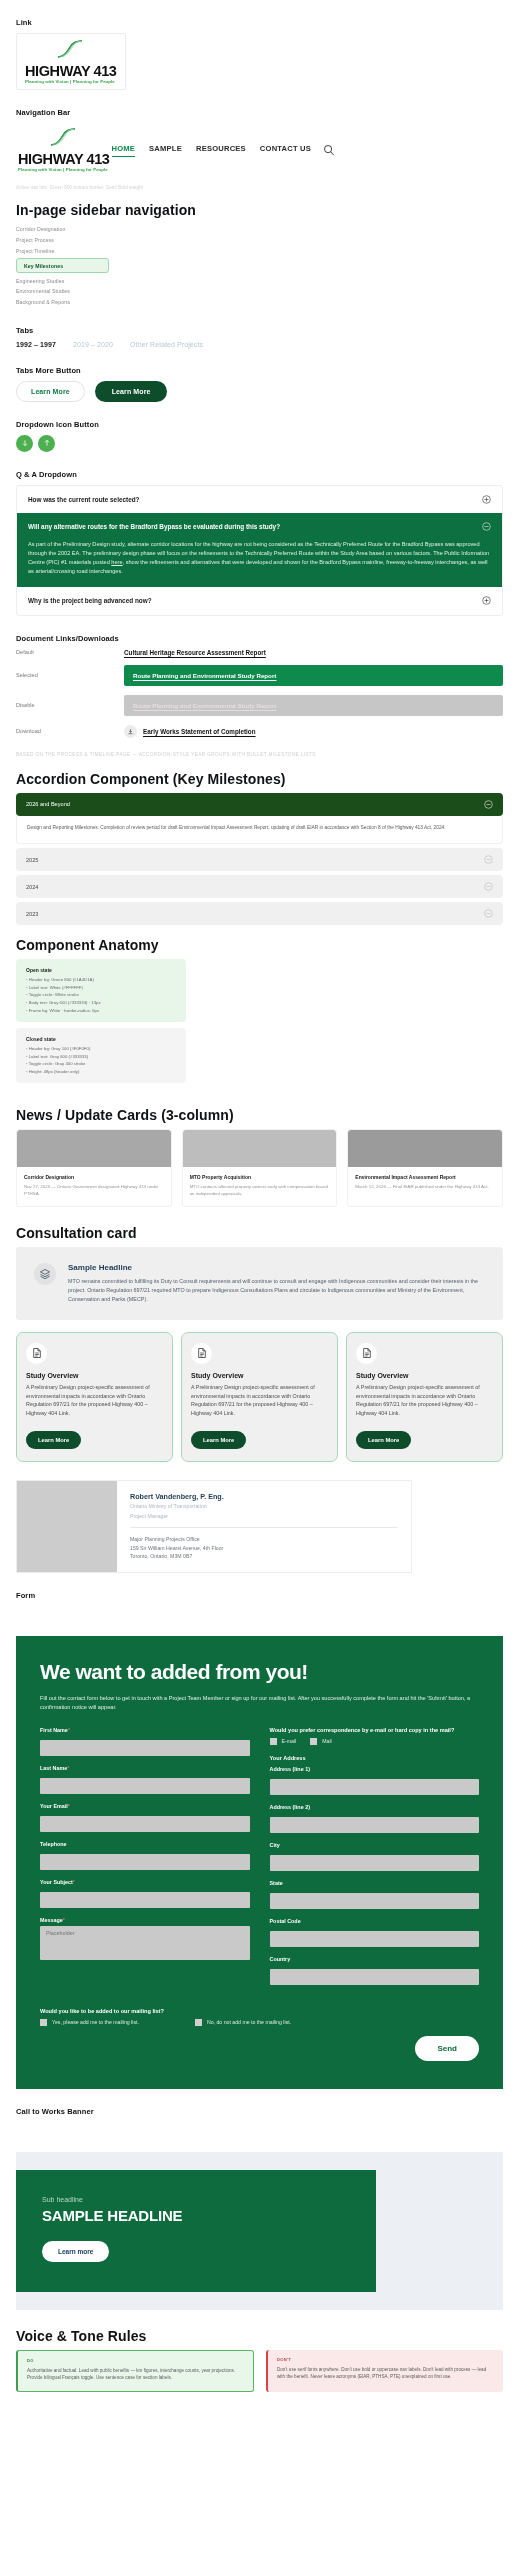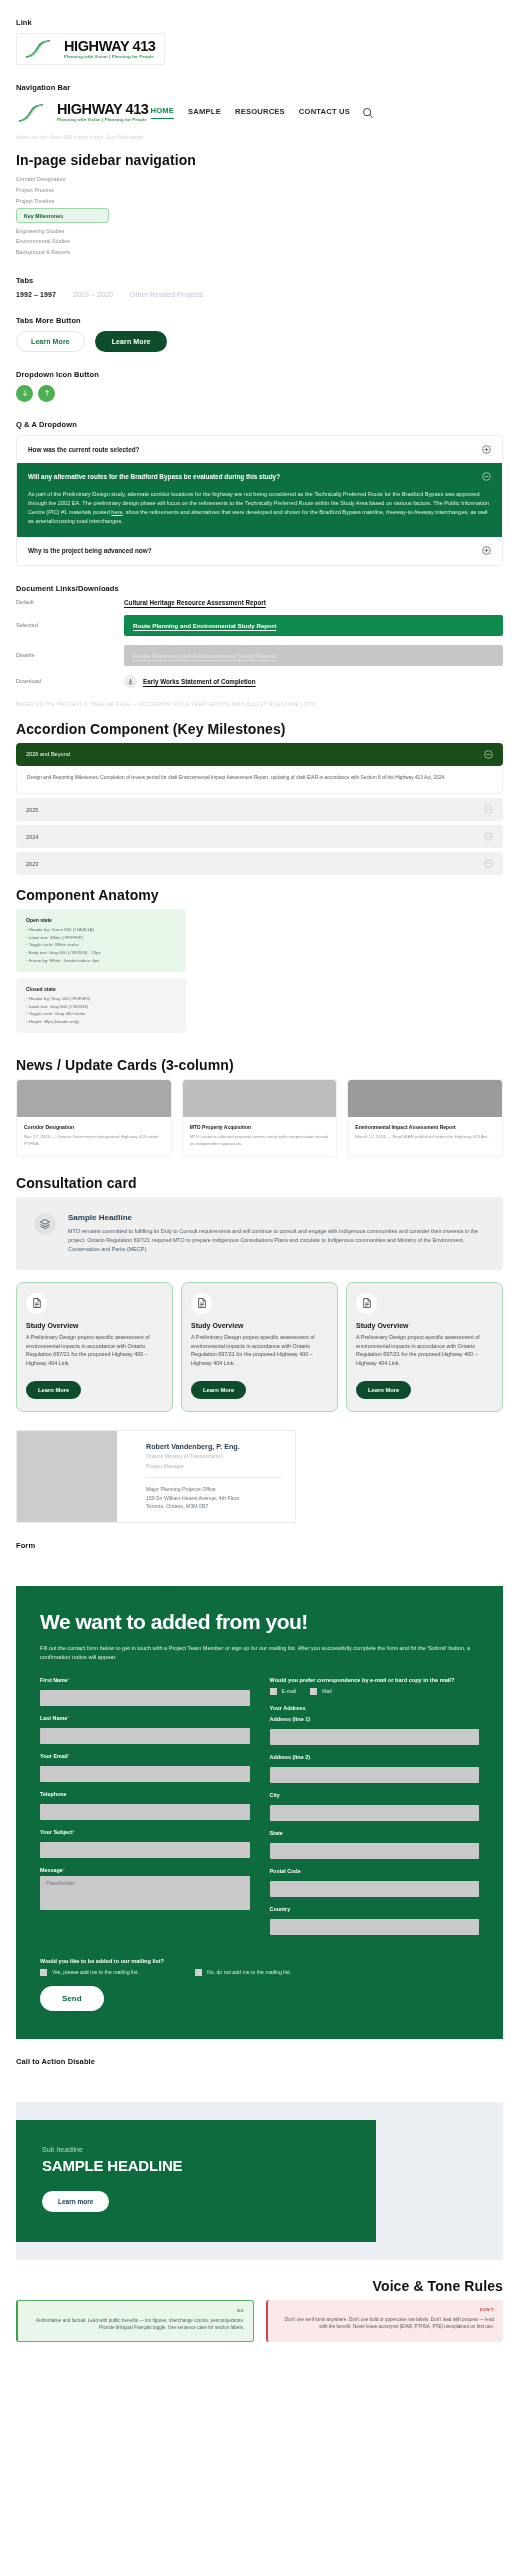--- a/index.html
+++ b/index.html
@@ -19,23 +19,23 @@
     letter-spacing: .1px;
     margin: 0 0 6px 0;
   }
   .sec-label.big { font-size: 14px; }
   .gap-lg { height: 18px; }
   .gap-md { height: 12px; }
   .gap-sm { height: 8px; }
 
   
   .logo-box {
-    display: inline-flex; align-items: center; gap: 12px;
+    display: inline-flex; align-items: center; gap: 5px;
     border: 1px solid #ececec; border-radius: 2px;
-    padding: 5px 8px; background: #fff;
+    padding: 5px 8px; background: #fff; flex-direction: column;
   }
   .logo-box.plain { border: none; padding: 4px 2px; }
   .logo-mark { width: 27px; height: 20px; flex: 0 0 auto; }
   .logo-txt { line-height: 1; }
   .logo-title { font-size: 14.5px; font-weight: 800; letter-spacing: -0.4px; color: #111; }
   .logo-sub { font-size: 4.4px; font-weight: 700; color: #35a24a; letter-spacing: .05px; margin-top: 1.5px; }
 
   
   .navbar { display: flex; align-items: center; }
   .nav-links { display: flex; align-items: center; gap: 14px; }
@@ -175,21 +175,21 @@
   }
   .study-title { font-size: 7px; font-weight: 700; color: #191919; margin-bottom: 4px; }
   .study-text { font-size: 5.4px; color: #4e4e4e; line-height: 1.62; margin-bottom: 10px; }
   .study-btn {
     background: #0d4d2b; color: #fff; border: none; border-radius: 999px;
     font-size: 5.8px; font-weight: 700; padding: 6px 12px; cursor: pointer;
     font-family: "Liberation Sans", sans-serif;
   }
 
   
-  .contact { display: flex; border: 1px solid #ededed; width: 280px; gap: 16px; }
+  .contact { display: flex; border: 1px solid #ededed; width: 396px; }
   .contact-photo { width: 100px; background: #cccccc; }
   .contact-info { padding: 11px 13px; background: #fff; flex: 1; }
   .contact-name { font-size: 7.2px; font-weight: 700; color: #1f3b52; }
   .contact-role { font-size: 5.2px; color: #aeb8c0; line-height: 1.5; margin-top: 2px; }
   .contact-hr { height: 1px; background: #e8e8e8; margin: 7px 0 7px 0; }
   .contact-addr { font-size: 5.2px; color: #6b7780; line-height: 1.62; }
 
   
   .form-block { background: #0d6b3d; padding: 24px 24px 28px 24px; }
   .form-h1 { font-size: 21px; font-weight: 800; color: #fff; letter-spacing: -.5px; margin-bottom: 10px; }
@@ -207,21 +207,21 @@
     width: 100%; height: 34px; background: #c9c9c9; border: none;
     border-radius: 1px; margin-bottom: 9px; padding: 4px 6px; resize: none;
     font-size: 5.4px; font-family: "Liberation Sans", sans-serif; color: #5e5e5e;
   }
   .f-sublabel { font-size: 5.6px; font-weight: 700; color: #fff; margin-bottom: 5px; }
   .chk-row { display: flex; gap: 14px; align-items: center; margin-bottom: 10px; }
   .chk { display: flex; gap: 5px; align-items: center; }
   .chk-box { width: 7px; height: 7px; background: #cfcfcf; flex: 0 0 auto; }
   .chk-lbl { font-size: 5.2px; color: #dbe8e0; }
   .mail-q { margin-top: 14px; }
-  .send-row { display: flex; margin-top: 6px; }
+  .send-row { display: flex; justify-content: flex-end; margin-top: 6px; }
   .btn-send {
     background: #fff; color: #0d6b3d; border: none; border-radius: 999px;
     font-size: 8px; font-weight: 700; padding: 8px 22px; cursor: pointer;
     font-family: "Liberation Sans", sans-serif;
   }
 
   
   .cta-outer { background: #ecf0f5; padding: 18px 0 18px 0; }
   .cta-inner { background: #0d6b3d; padding: 26px 26px 30px 26px; width: 74%; }
   .cta-sub { font-size: 7px; color: #b9d6c5; margin-bottom: 4px; }
@@ -673,34 +673,34 @@
     </div>
 
     <div class="send-row">
       <button class="btn-send">Send</button>
     </div>
   </div>
 </div>
 
 <div class="page" style="padding-top:18px;">
 
-  <div class="sec-label">Call to Action Disable</div>
+  <div class="sec-label">Call to Works Banner</div>
 </div>
 
 <div style="padding:0 16px;">
   <div class="cta-outer">
     <div class="cta-inner">
       <div class="cta-sub">Sub headline</div>
       <div class="cta-head">SAMPLE HEADLINE</div>
       <button class="cta-btn">Learn more</button>
     </div>
   </div>
 </div>
 
-<div class="page" style="padding-top:18px;text-align:right;">
+<div class="page" style="padding-top:18px;">
 
   <div class="sec-label big">Voice &amp; Tone Rules</div>
   <div class="vt-grid">
     <div class="vt do">
       <div class="vt-tag">DO</div>
       <div class="vt-text">Authoritative and factual. Lead with public benefits — km figures, interchange counts, year projections. Provide bilingual Français toggle. Use sentence case for section labels.</div>
     </div>
     <div class="vt dont">
       <div class="vt-tag">DON'T</div>
       <div class="vt-text">Don't use serif fonts anywhere. Don't use bold or uppercase nav labels. Don't lead with process — lead with the benefit. Never leave acronyms (EIAR, PTHSA, PTE) unexplained on first use.</div>

